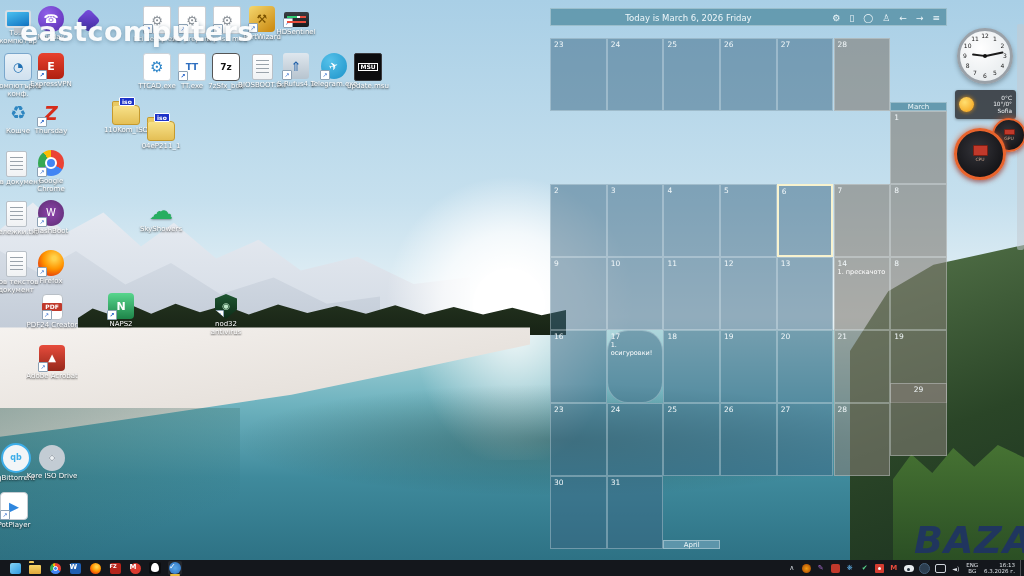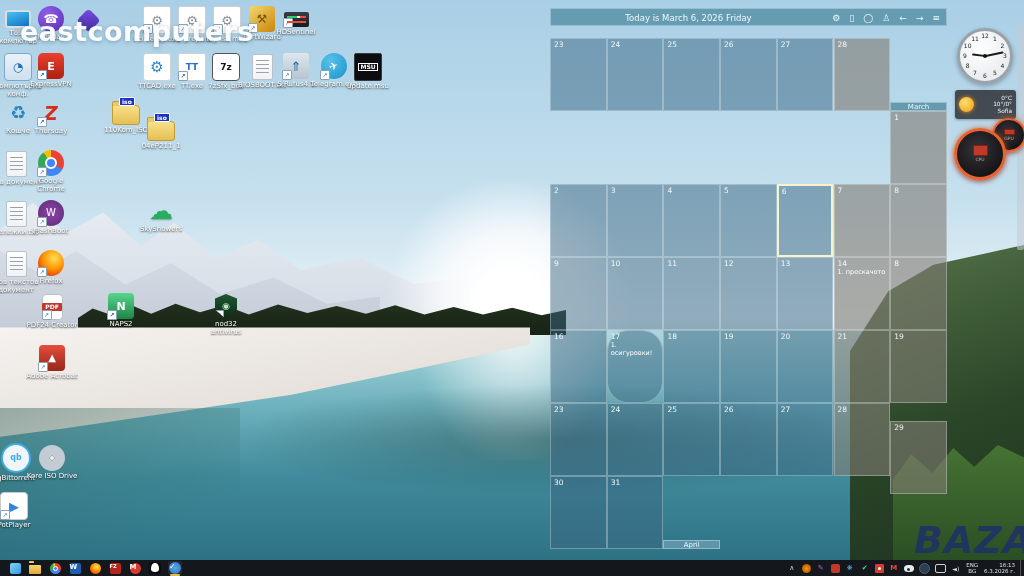--- a/index.html
+++ b/index.html
@@ -451,21 +451,21 @@
       <div class="ccell" style="left: 170.1px; top: 322px;"><span class="cday">19</span></div>
       <div class="ccell" style="left: 226.8px; top: 322px;"><span class="cday">20</span></div>
       <div class="ccell wkend" style="left: 283.5px; top: 322px;"><span class="cday">21</span></div>
       <div class="ccell wkend" style="left: 340.2px; top: 322px;"><span class="cday">19</span></div>
       <div class="ccell" style="left: 0px; top: 395px;"><span class="cday">23</span></div>
       <div class="ccell" style="left: 56.7px; top: 395px;"><span class="cday">24</span></div>
       <div class="ccell" style="left: 113.4px; top: 395px;"><span class="cday">25</span></div>
       <div class="ccell" style="left: 170.1px; top: 395px;"><span class="cday">26</span></div>
       <div class="ccell" style="left: 226.8px; top: 395px;"><span class="cday">27</span></div>
       <div class="ccell wkend" style="left: 283.5px; top: 395px;"><span class="cday">28</span></div>
-      <div class="ccell wkend" style="left: 340.2px; top: 413px;"><span class="cday">29</span></div>
+      <div class="ccell wkend" style="left: 340.2px; top: 375px; text-align: center;"><span class="cday">29</span></div>
       <div class="ccell" style="left: 0px; top: 468px;"><span class="cday">30</span></div>
       <div class="ccell" style="left: 56.7px; top: 468px;"><span class="cday">31</span></div>
       <div class="mmark" style="left: 340.2px; top: 94px;">March</div>
       <div class="mmark" style="left: 113.4px; top: 532px;">April</div>
     </div>
 </div>
 
 <div id="edgestrip" class="abs"></div>
 <div id="clockw" class="abs">
   <div>

